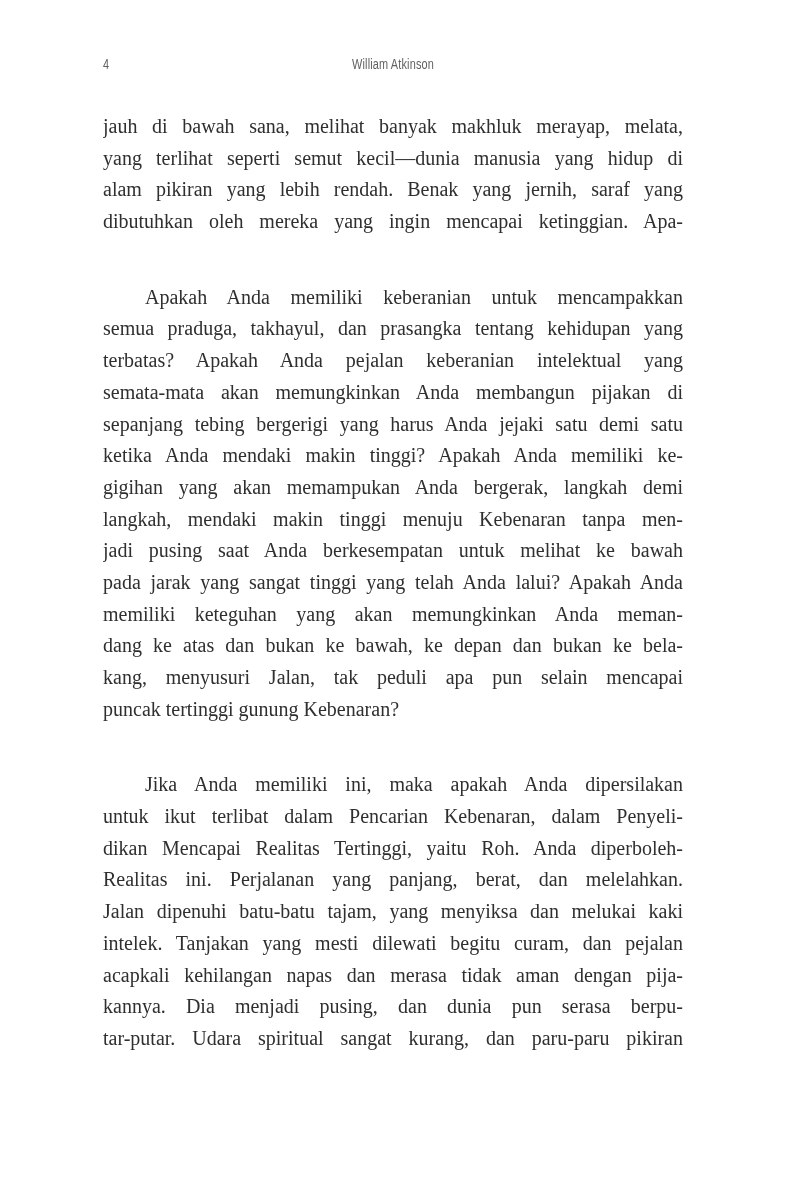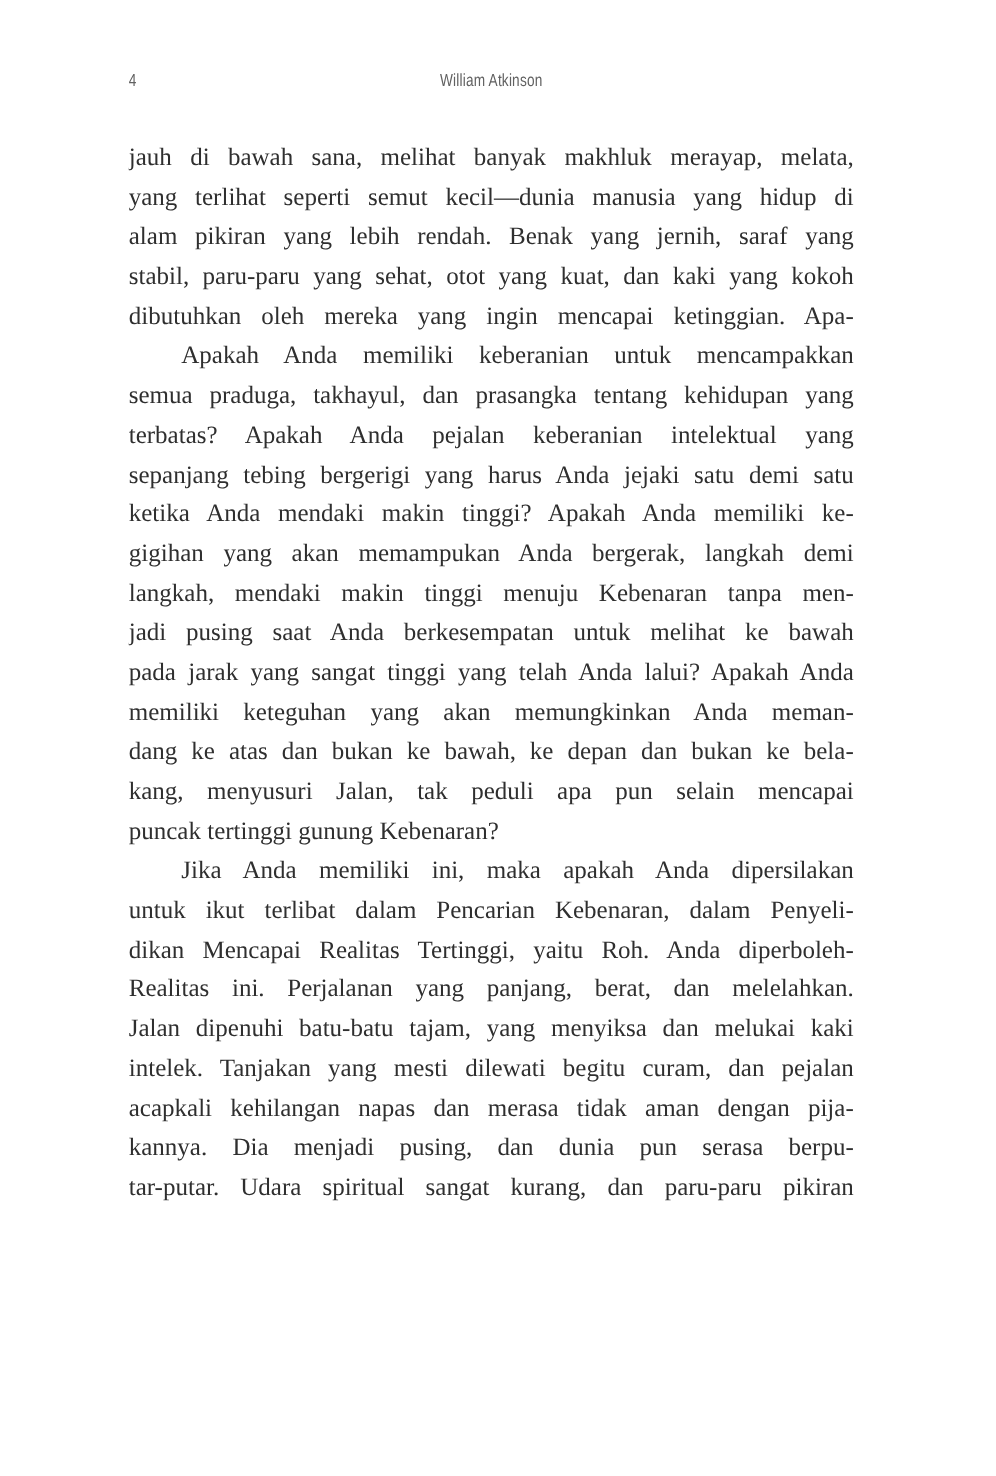--- a/index.html
+++ b/index.html
@@ -48,40 +48,40 @@
     font-size: 20px;
     line-height: 31.7px;
     color: #2f2f2f;
   }
   .line {
     text-align: justify;
     text-align-last: justify;
     height: 31.7px;
     overflow: hidden;
   }
-  .line.indent { text-indent: 42px; }
+  .line.indent { text-indent: 42px; margin-top: 44px; }
   .line.para-last { text-align-last: left; }
 </style>
 </head>
 <body>
 
 <div class="page">
   <div class="running-header">
     <span class="page-number">4</span>
     <span class="running-title">William Atkinson</span>
   </div>
   <div class="body-text">
       <div class="line">jauh di bawah sana, melihat banyak makhluk merayap, melata,</div>
       <div class="line">yang terlihat seperti semut kecil—dunia manusia yang hidup di</div>
       <div class="line">alam pikiran yang lebih rendah. Benak yang jernih, saraf yang</div>
-      <div class="line">stabil, paru-paru yang sehat, otot yang kuat, dan kaki yang kokoh</div>
       <div class="line">dibutuhkan oleh mereka yang ingin mencapai ketinggian. Apa-</div>
       <div class="line indent">Apakah Anda memiliki keberanian untuk mencampakkan</div>
       <div class="line">semua praduga, takhayul, dan prasangka tentang kehidupan yang</div>
       <div class="line">terbatas? Apakah Anda pejalan keberanian intelektual yang</div>
+      <div class="line">semata-mata akan memungkinkan Anda membangun pijakan di</div>
       <div class="line">sepanjang tebing bergerigi yang harus Anda jejaki satu demi satu</div>
       <div class="line">ketika Anda mendaki makin tinggi? Apakah Anda memiliki ke-</div>
       <div class="line">gigihan yang akan memampukan Anda bergerak, langkah demi</div>
       <div class="line">langkah, mendaki makin tinggi menuju Kebenaran tanpa men-</div>
       <div class="line">jadi pusing saat Anda berkesempatan untuk melihat ke bawah</div>
       <div class="line">pada jarak yang sangat tinggi yang telah Anda lalui? Apakah Anda</div>
       <div class="line">memiliki keteguhan yang akan memungkinkan Anda meman-</div>
       <div class="line">dang ke atas dan bukan ke bawah, ke depan dan bukan ke bela-</div>
       <div class="line">kang, menyusuri Jalan, tak peduli apa pun selain mencapai</div>
       <div class="line para-last">puncak tertinggi gunung Kebenaran?</div>

